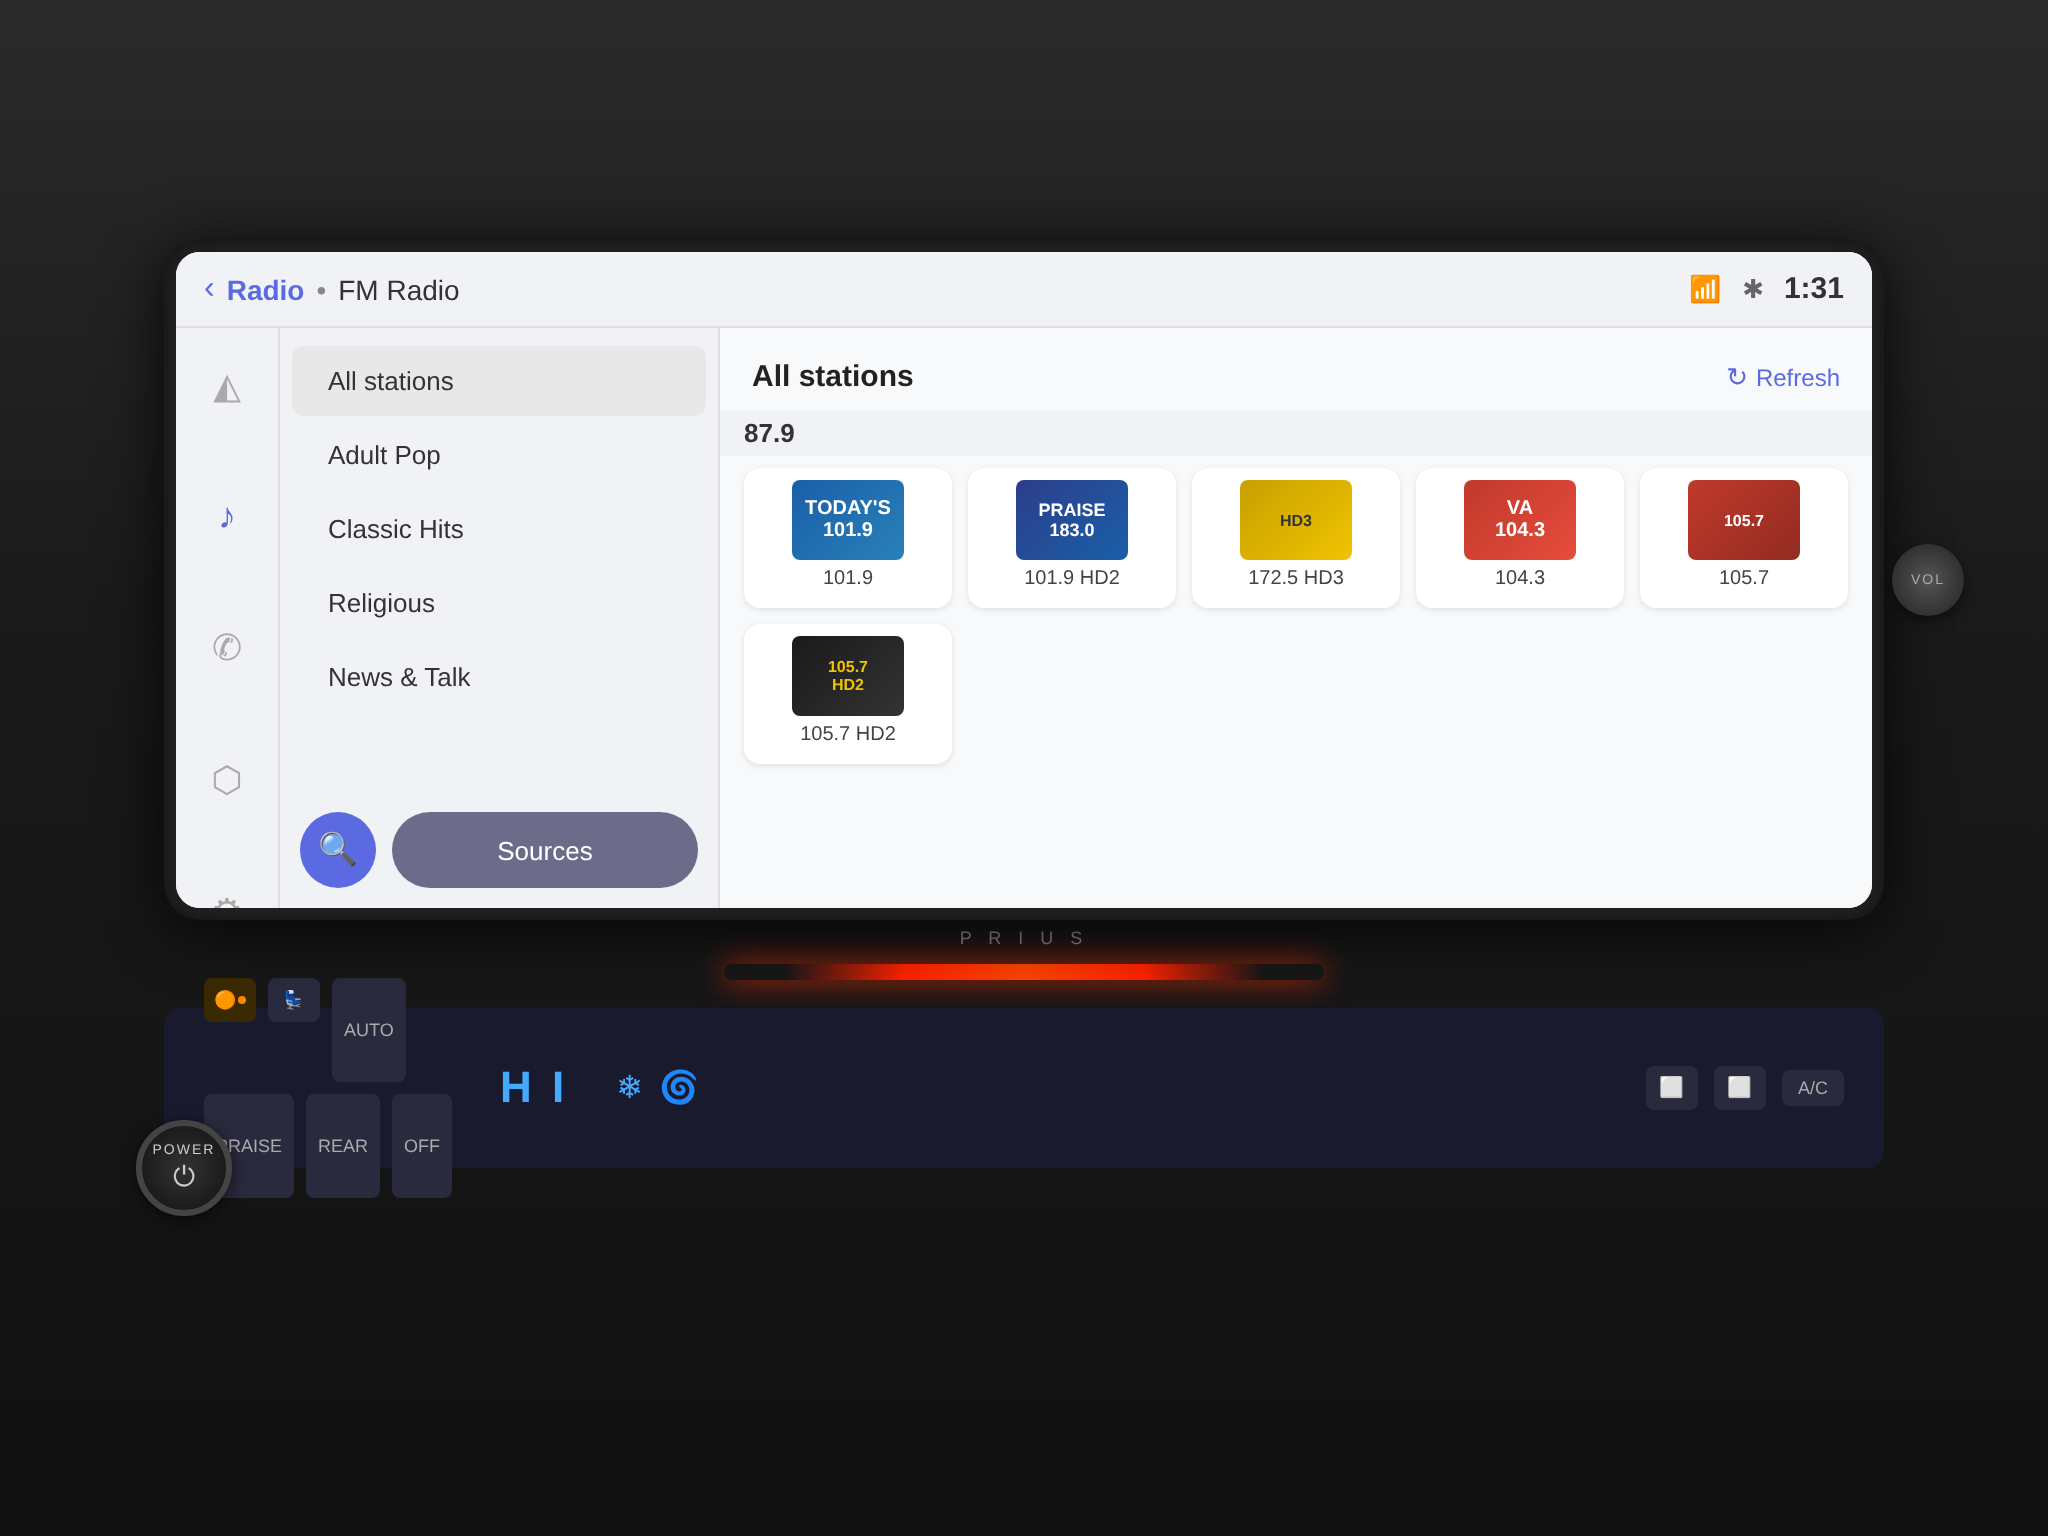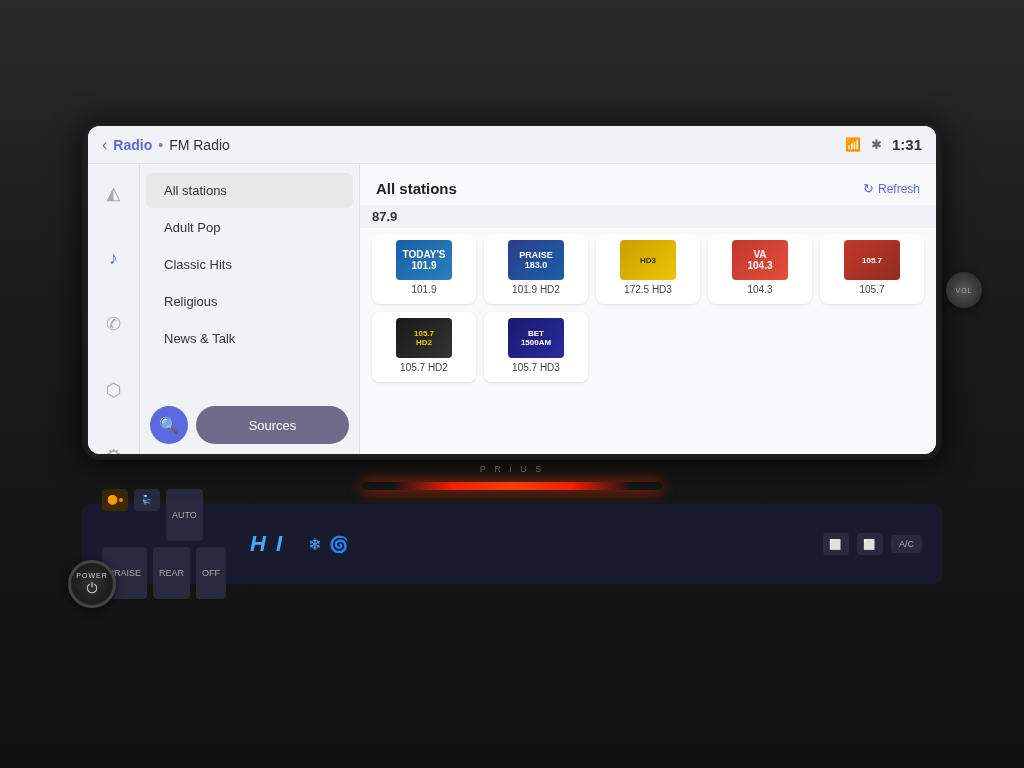--- a/index.html
+++ b/index.html
@@ -446,21 +446,20 @@
       border-radius: 4px;
       cursor: pointer;
     }
 
     .temp-display {
       color: #4af;
       font-size: 22px;
       font-weight: 700;
       letter-spacing: 2px;
       margin: 0 10px;
-      font-style: italic;
     }
 
     .fan-controls {
       display: flex;
       gap: 8px;
       align-items: center;
     }
 
     .fan-icon {
       color: #4af;
@@ -615,25 +614,20 @@
             </div>
             <div class="station-card">
               <div class="station-logo logo-105" style="white-space: pre;">105.7</div>
               <div class="station-freq">105.7</div>
             </div>
             <div class="station-card">
               <div class="station-logo logo-105hd2" style="white-space: pre;">105.7
 HD2</div>
               <div class="station-freq">105.7 HD2</div>
             </div>
-            <div class="station-card">
-              <div class="station-logo logo-bet" style="white-space: pre;">BET
-1500AM</div>
-              <div class="station-freq">105.7 HD3</div>
-            </div>
           </div>
       </div>
 
     </div>
 
     <div class="vol-knob-area">
       <span style="color:#aaa;font-size:7px;letter-spacing:1px">VOL</span>
     </div>
   </div>
 

